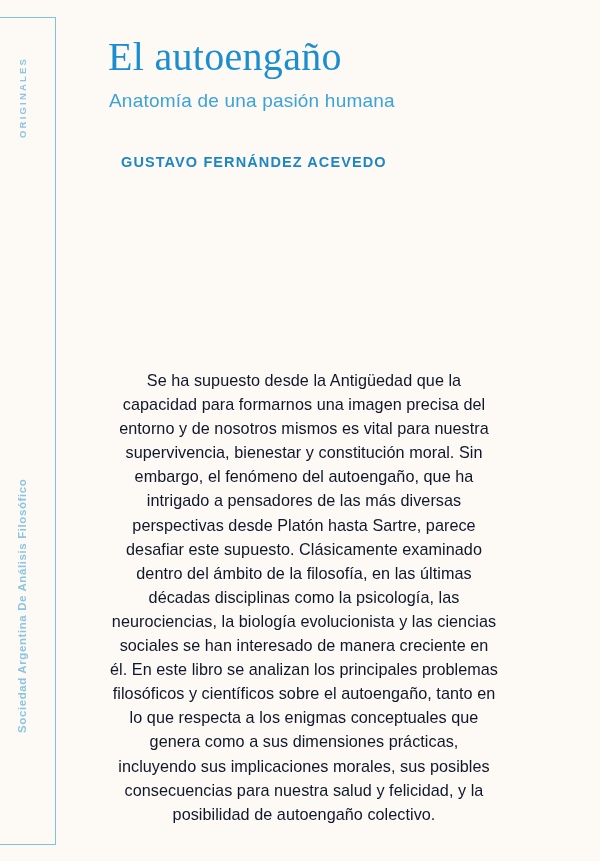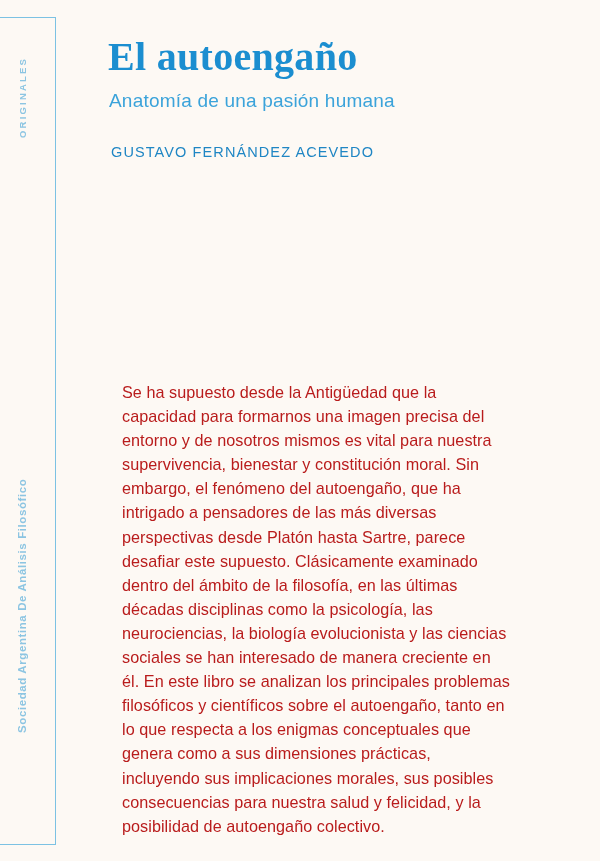--- a/index.html
+++ b/index.html
@@ -72,21 +72,21 @@
     width: 480px;
     height: 861px;
   }
 
   #title {
     position: absolute;
     left: 0;
     top: 36px;
     margin: 0;
     font-family: "Liberation Serif", serif;
-    font-weight: bold;
+    font-weight: normal;
     font-size: 40px;
     line-height: 1.05;
     color: #1b8ed0;
     letter-spacing: 0.3px;
   }
 
   #subtitle {
     position: absolute;
     left: 1px;
     top: 91px;
@@ -95,38 +95,38 @@
     font-weight: normal;
     line-height: 1.1;
     color: #3ba3da;
     letter-spacing: 0.2px;
   }
 
   #author {
     position: absolute;
     left: 2px;
     top: 143px;
-    margin: 1px;
+    margin: 11px;
     font-size: 14.5px;
-    font-weight: normal;
+    font-weight: bold;
     color: #1f86c4;
     letter-spacing: 1.1px;
   }
 
   #blurb {
     position: absolute;
     left: 2px;
     top: 368px;
     width: 388px;
-    margin: 12px;
+    margin: 0;
     font-size: 16.2px;
     line-height: 24.1px;
-    color: #b91c1c;
+    color: #0f172a;
     letter-spacing: 0.05px;
-    text-align: left;
+    text-align: center;
   }
 </style>
 </head>
 <body>
 
 <div id="cover">
 
   <div id="spine-box">
     <div id="spine-top-label" class="spine-label">ORIGINALES</div>
     <div id="spine-bottom-label" class="spine-label">Sociedad Argentina De Análisis Filosófico</div>

